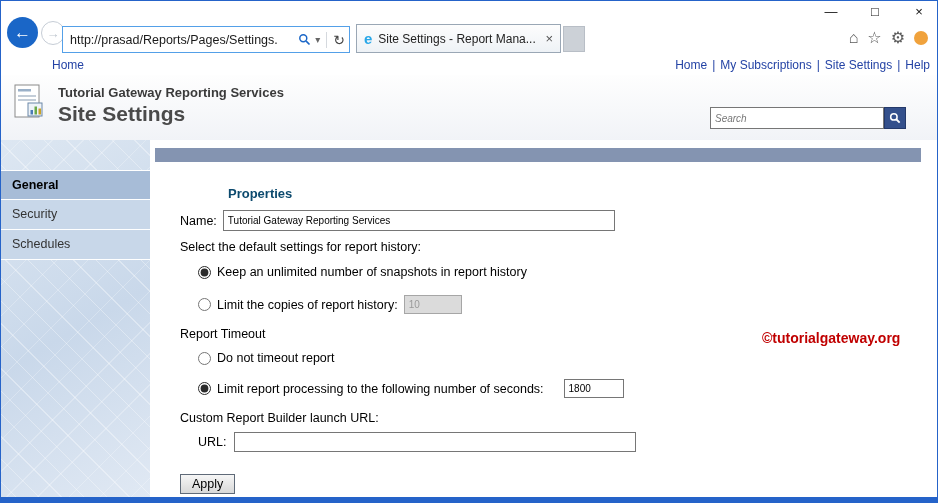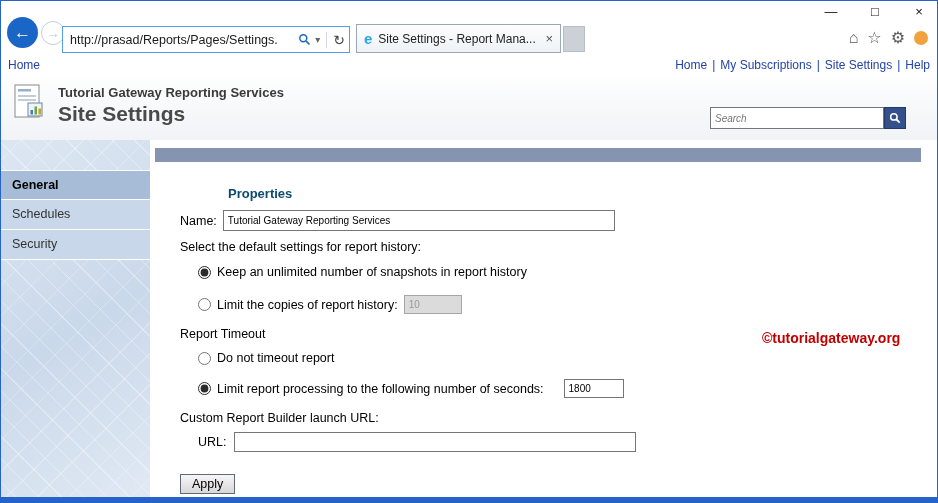--- a/index.html
+++ b/index.html
@@ -25,21 +25,21 @@
   .tab-title { flex:1; font-size:12px; color:#222; white-space:nowrap; overflow:hidden; }
   .tab-close { color:#555; font-size:13px; cursor:pointer; }
   .tab-stub { position:absolute; left:563px; top:26px; width:22px; height:26px; background:#ccd1d7; border:1px solid #b8bec6; }
   .win-controls { position:absolute; right:10px; top:4px; display:flex; gap:26px; }
   .win-controls span { font-size:13px; color:#111; cursor:pointer; width:18px; text-align:center; }
   .chrome-icons { position:absolute; right:10px; top:30px; display:flex; align-items:center; gap:9px; }
   .chrome-icons .gly { font-size:16px; color:#5a5a5a; cursor:pointer; line-height:1; }
   .smiley { width:14px; height:14px; border-radius:50%; background:#f0a23c; cursor:pointer; }
 
   
-  .topnav { height:20px; background:#fff; display:flex; align-items:center; padding:0 8px; font-size:12px; }
+  .topnav { height:20px; background:#fff; display:flex; align-items:center; padding:0 8px; font-size:12px;margin-left:44px; }
   .topnav a, .topnav .sep { color:#2443a5; text-decoration:none; cursor:pointer; }
   .topnav .sep { margin:0 5px; cursor:default; }
   .topnav .spacer { flex:1; }
 
   
   .header { position:relative; height:65px; background:linear-gradient(180deg,#fefefe,#f1f3f7); }
   .rm-icon { position:absolute; left:14px; top:9px; }
   .app-title { position:absolute; left:58px; top:10px; font-size:13px; font-weight:bold; color:#3a3a3a; }
   .page-title { position:absolute; left:58px; top:27px; font-size:21px; font-weight:bold; color:#4a4a4a; }
   .search-box { position:absolute; left:710px; top:32px; width:174px; height:22px; border:1px solid #8a8a8a; font-size:12.5px; padding:0 5px; color:#333; background:#fff; }
@@ -162,22 +162,22 @@
           <circle cx="6.5" cy="6.5" r="4.3" fill="none" stroke="currentColor" stroke-width="2"></circle>
           <line x1="10" y1="10" x2="14.2" y2="14.2" stroke="currentColor" stroke-width="2.4"></line>
         </svg>
     </div>
   </div>
 
   <div class="main">
     <div class="sidebar">
       <div class="side-items">
         <div class="side-item selected">General</div>
+        <div class="side-item">Security</div>
         <div class="side-item">Schedules</div>
-        <div class="side-item">Security</div>
       </div>
     </div>
 
     <div class="content">
       <div class="content-bar"></div>
       <div class="h-props">Properties</div>
 
       <div class="row name-row">
         <span>Name:</span>
         <input class="name-input" type="text" value="Tutorial Gateway Reporting Services" style="">

